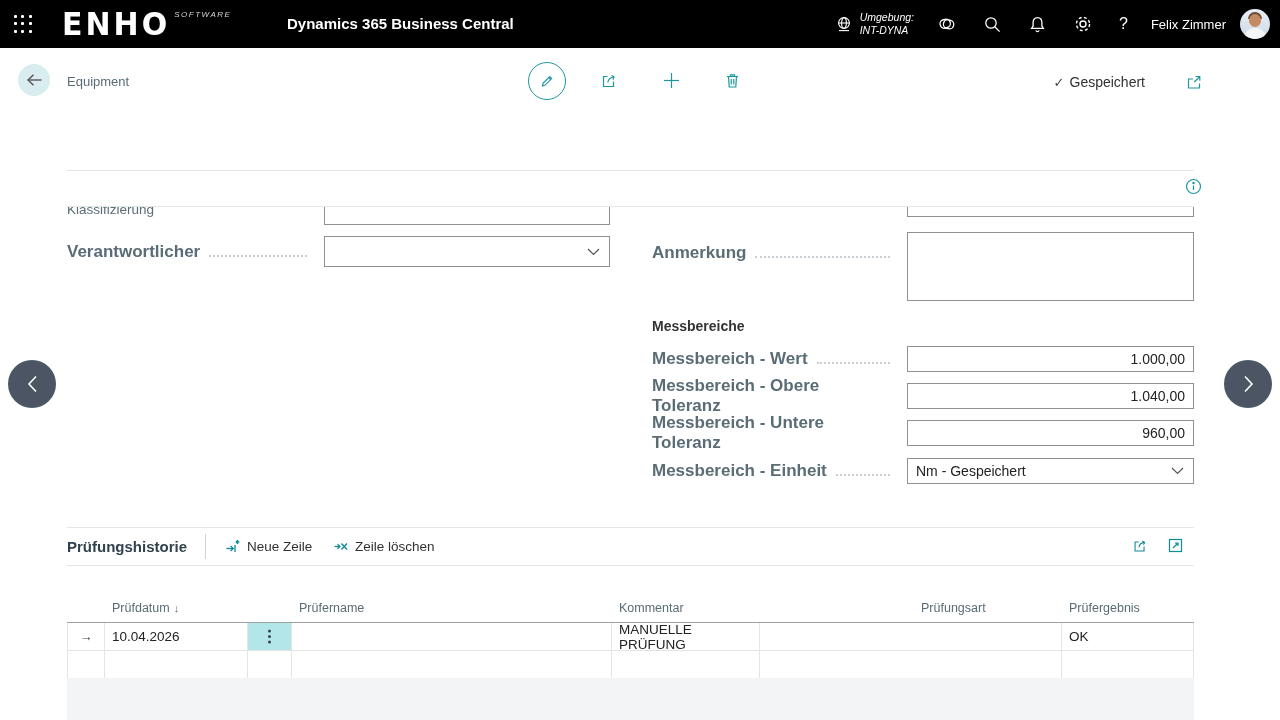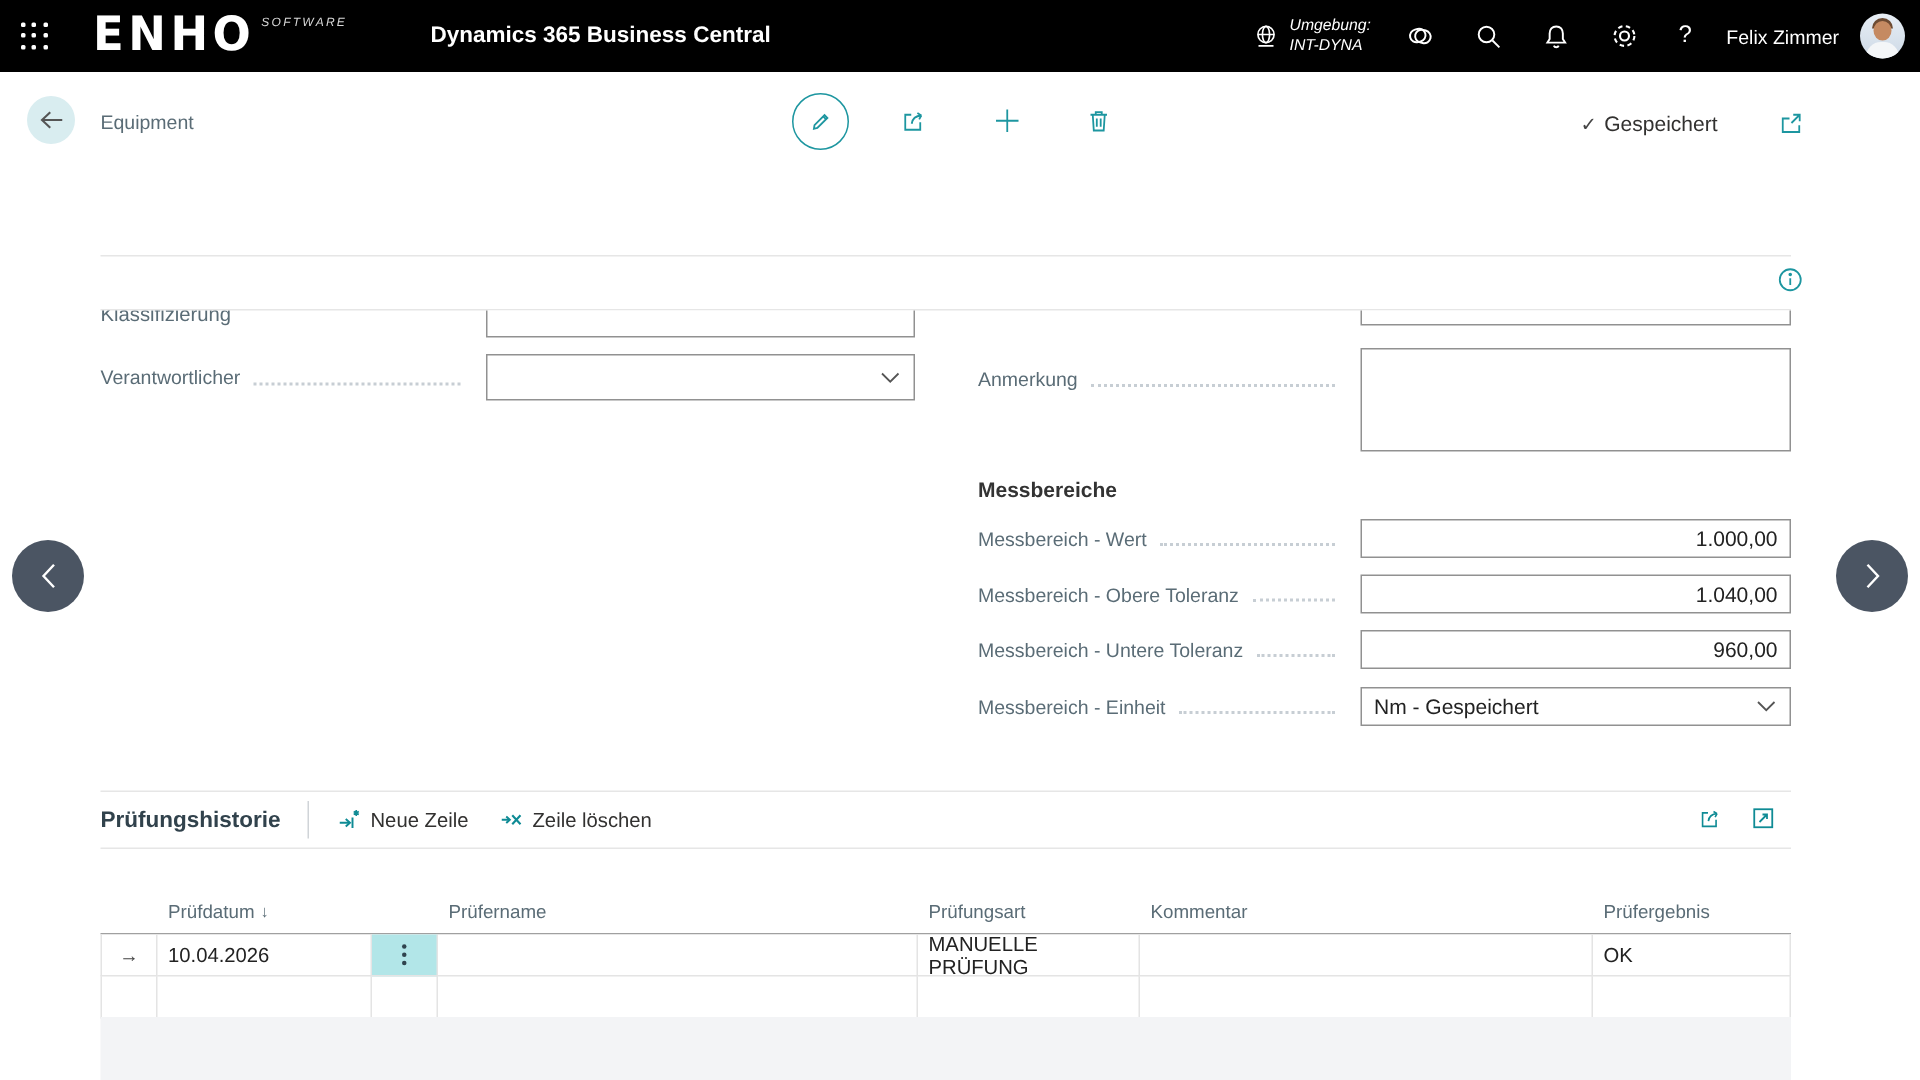--- a/index.html
+++ b/index.html
@@ -53,21 +53,21 @@
   
   .clip-row { position:absolute; left:0; top:159px; width:1280px; height:19px; overflow:hidden; }
   .clip-label { position:absolute; left:67px; top:-5px; font-size:13.5px; line-height:16px; color:#5a6c76; }
   .clip-field { position:absolute; left:324px; top:-17px; width:286px; height:35px;
                 border:1px solid #919191; background:#fff; }
   .clip-field span { position:absolute; left:8px; top:2px; font-size:14px; line-height:15px; color:#222; }
   .clip-field-right { position:absolute; left:907px; top:-20px; width:287px; height:30px;
                       border:1px solid #919191; background:#fff; }
 
   
-  .lbl-row { position:absolute; display:flex; align-items:center; font-size:13px; color:#5a6c76; }
+  .lbl-row { position:absolute; display:flex; align-items:center; font-size:17px; color:#5a6c76;font-weight:bold; }
   .leader { flex:1; height:1px; border-bottom:2px dotted #c7ced4; margin:8px 10px 0 9px; }
   .field { position:absolute; border:1px solid #919191; background:#fff; font-size:14px; color:#222;
            display:flex; align-items:center; cursor:text; }
   .field.num { justify-content:flex-end; padding-right:8px; }
   .field .chev { position:absolute; right:9px; top:50%; transform:translateY(-50%); }
   .section-head { position:absolute; font-size:14px; font-weight:700; color:#333; }
   .textarea { position:absolute; border:1px solid #919191; background:#fff; cursor:text; }
 
   
   .nav-circle { position:absolute; top:312px; width:48px; height:48px; border-radius:50%;
@@ -370,22 +370,22 @@
 
     <div class="grid">
       <div class="grid-head">
         <div class="cell c1"></div>
         <div class="cell c2">
           <span>Prüfdatum</span>
           <span class="sort-arrow">↓</span>
         </div>
         <div class="cell c3"></div>
         <div class="cell c4">Prüfername</div>
+        <div class="cell c6">Kommentar</div>
         <div class="cell c5">Prüfungsart</div>
-        <div class="cell c6">Kommentar</div>
         <div class="cell c7">Prüfergebnis</div>
       </div>
       <div class="grid-body">
         <div class="grid-row">
           <div class="cell c1">
             <span class="row-arrow">→</span>
           </div>
           <div class="cell c2">10.04.2026</div>
           <div class="cell c3 sel">
             <span class="vdots"></span>

